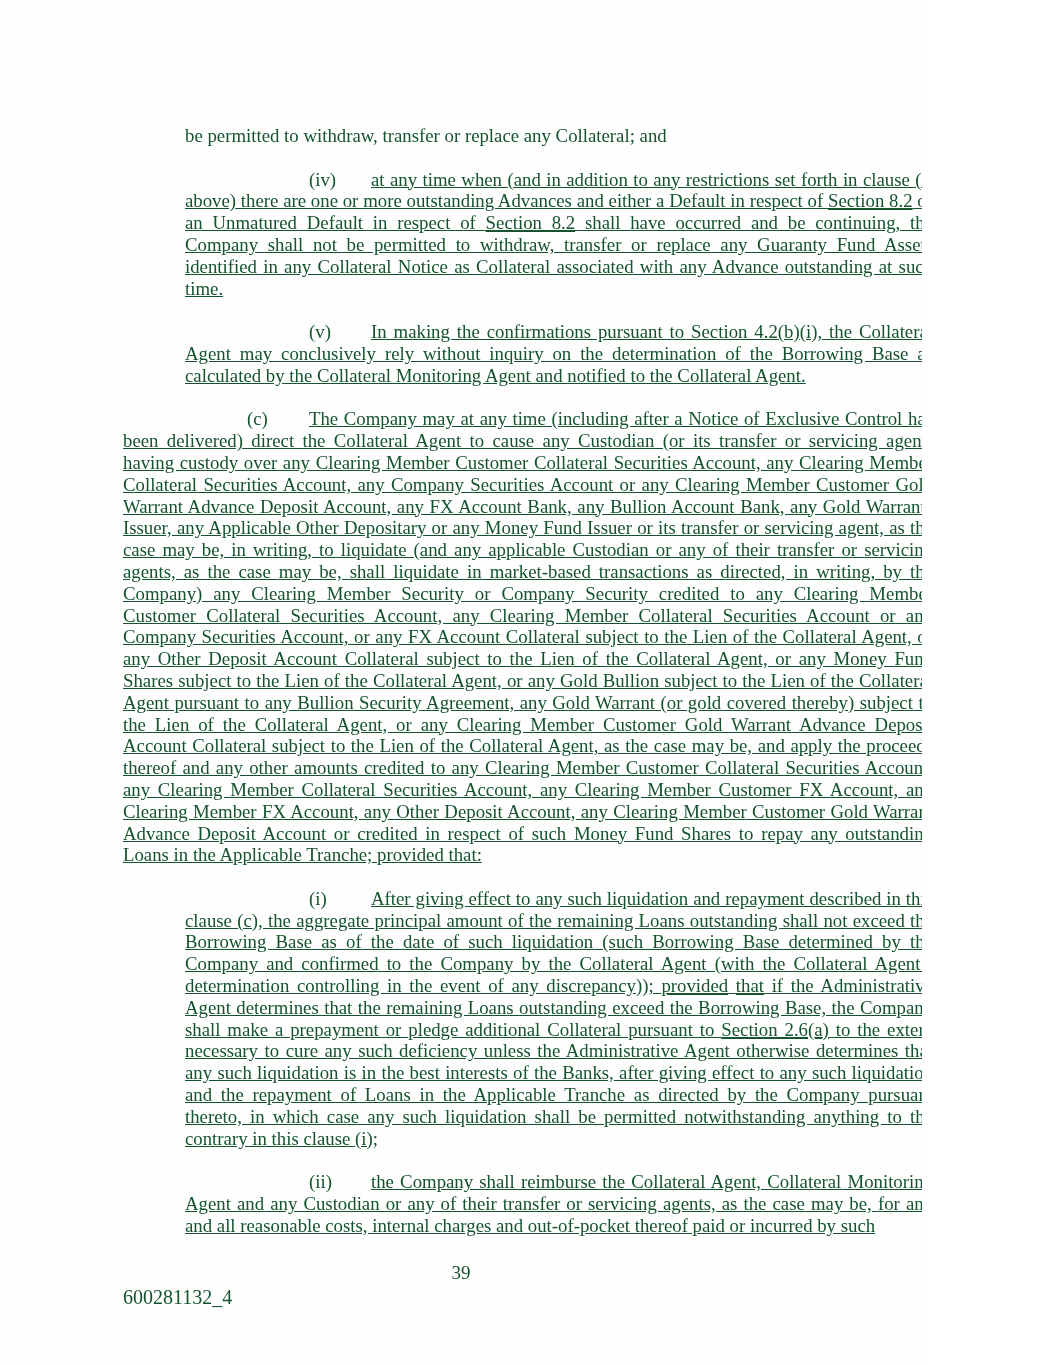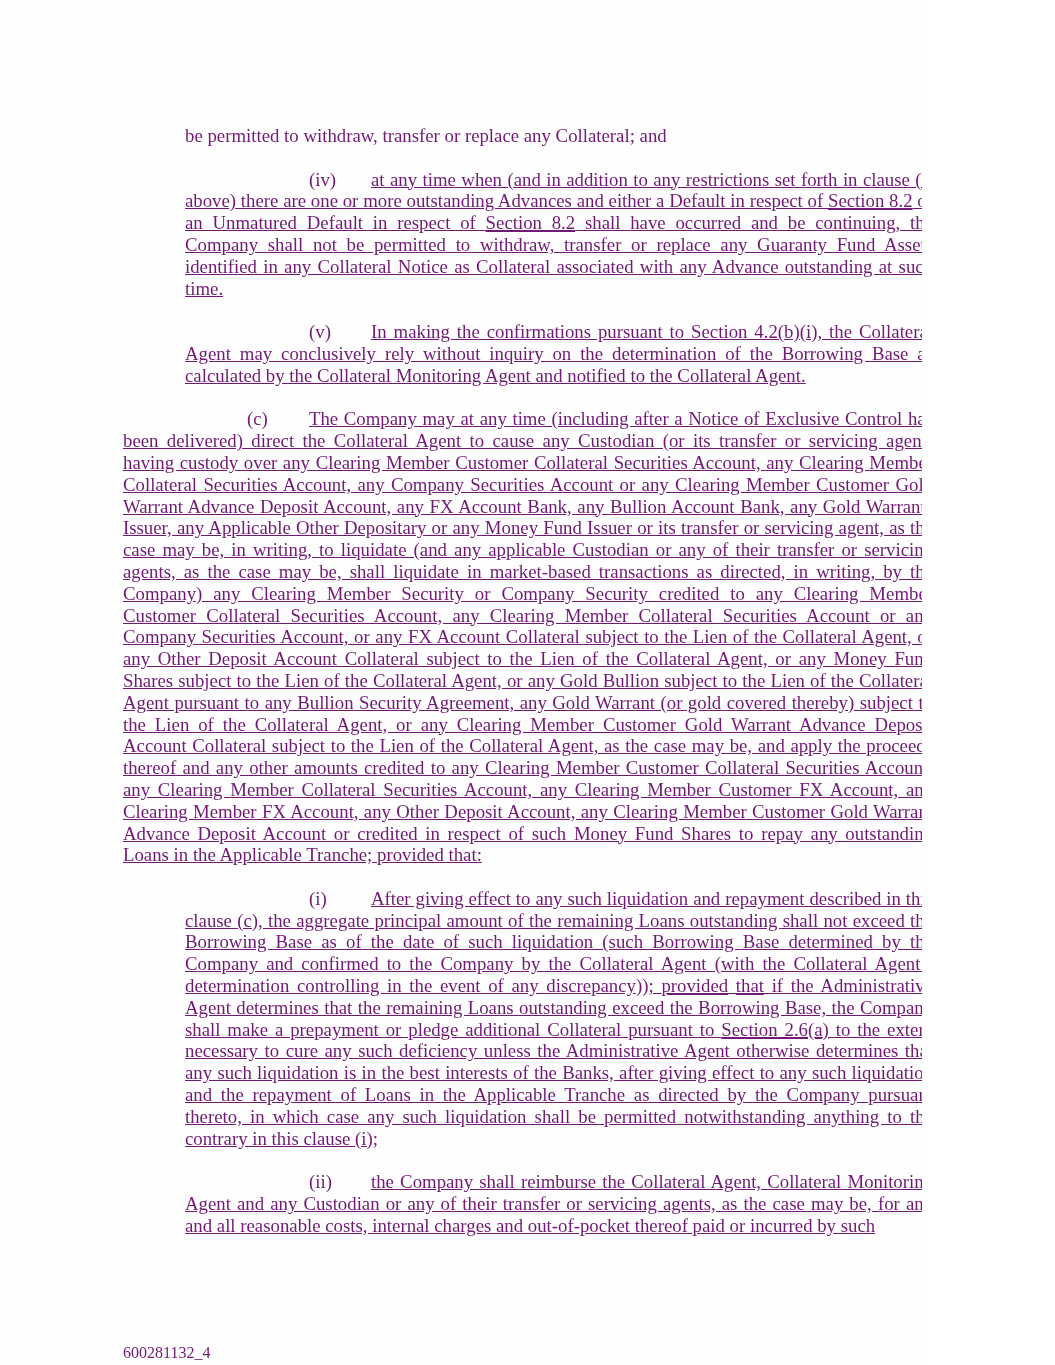--- a/index.html
+++ b/index.html
@@ -8,21 +8,21 @@
     background: #ffffff;
   }
   .page {
     position: relative;
     width: 922px;
     height: 1365px;
     background: #fefefe;
     font-family: "Liberation Serif", "DejaVu Serif", serif;
     font-size: 18.8px;
     line-height: 21.8px;
-    color: #701a75;
+    color: #14532d;
     overflow: hidden;
   }
   .content {
     position: absolute;
     left: 123px;
     top: 125px;
     width: 810px;
   }
   .para {
     margin: 0 0 21.8px 0;
@@ -48,23 +48,23 @@
     position: absolute;
     top: 1262px;
     left: 0;
     width: 100%;
     text-align: center;
     font-size: 19px;
     line-height: 21.8px;
   }
   .footer-doc-id {
     position: absolute;
-    top: 1345px;
+    top: 1289px;
     left: 123px;
-    font-size: 16px;
+    font-size: 20px;
     line-height: 16px;
   }
 </style>
 </head>
 <body>
 
 <div class="page">
   <div class="content">
 
     <p class="para sub">
@@ -86,14 +86,15 @@
     <p class="para sub first-indent">
       <span class="plabel">(i)</span><span><span>After giving effect to any such liquidation and repayment described in this clause (c), the aggregate principal amount of the remaining Loans outstanding shall not exceed the Borrowing Base as of the date of such liquidation (such Borrowing Base determined by the Company and confirmed to the Company by the Collateral Agent (with the Collateral Agent’s determination controlling in the event of any discrepancy)); </span><span class="u">provided</span><span> </span><span class="u">that</span><span> if the Administrative Agent determines that the remaining Loans outstanding exceed the Borrowing Base, the Company shall make a prepayment or pledge additional Collateral pursuant to </span><span class="u">Section 2.6(a)</span><span> to the extent necessary to cure any such deficiency unless the Administrative Agent otherwise determines that any such liquidation is in the best interests of the Banks, after giving effect to any such liquidation and the repayment of Loans in the Applicable Tranche as directed by the Company pursuant thereto, in which case any such liquidation shall be permitted notwithstanding anything to the contrary in this clause (i);</span></span>
     </p>
 
     <p class="para sub first-indent">
       <span class="plabel">(ii)</span><span><span>the Company shall reimburse the Collateral Agent, Collateral Monitoring Agent and any Custodian or any of their transfer or servicing agents, as the case may be, for any and all reasonable costs, internal charges and out-of-pocket thereof paid or incurred by such</span></span>
     </p>
 
   </div>
 
+  <div class="footer-page-number">39</div>
   <div class="footer-doc-id">600281132_4</div>
 </div>
 
 </body></html>

